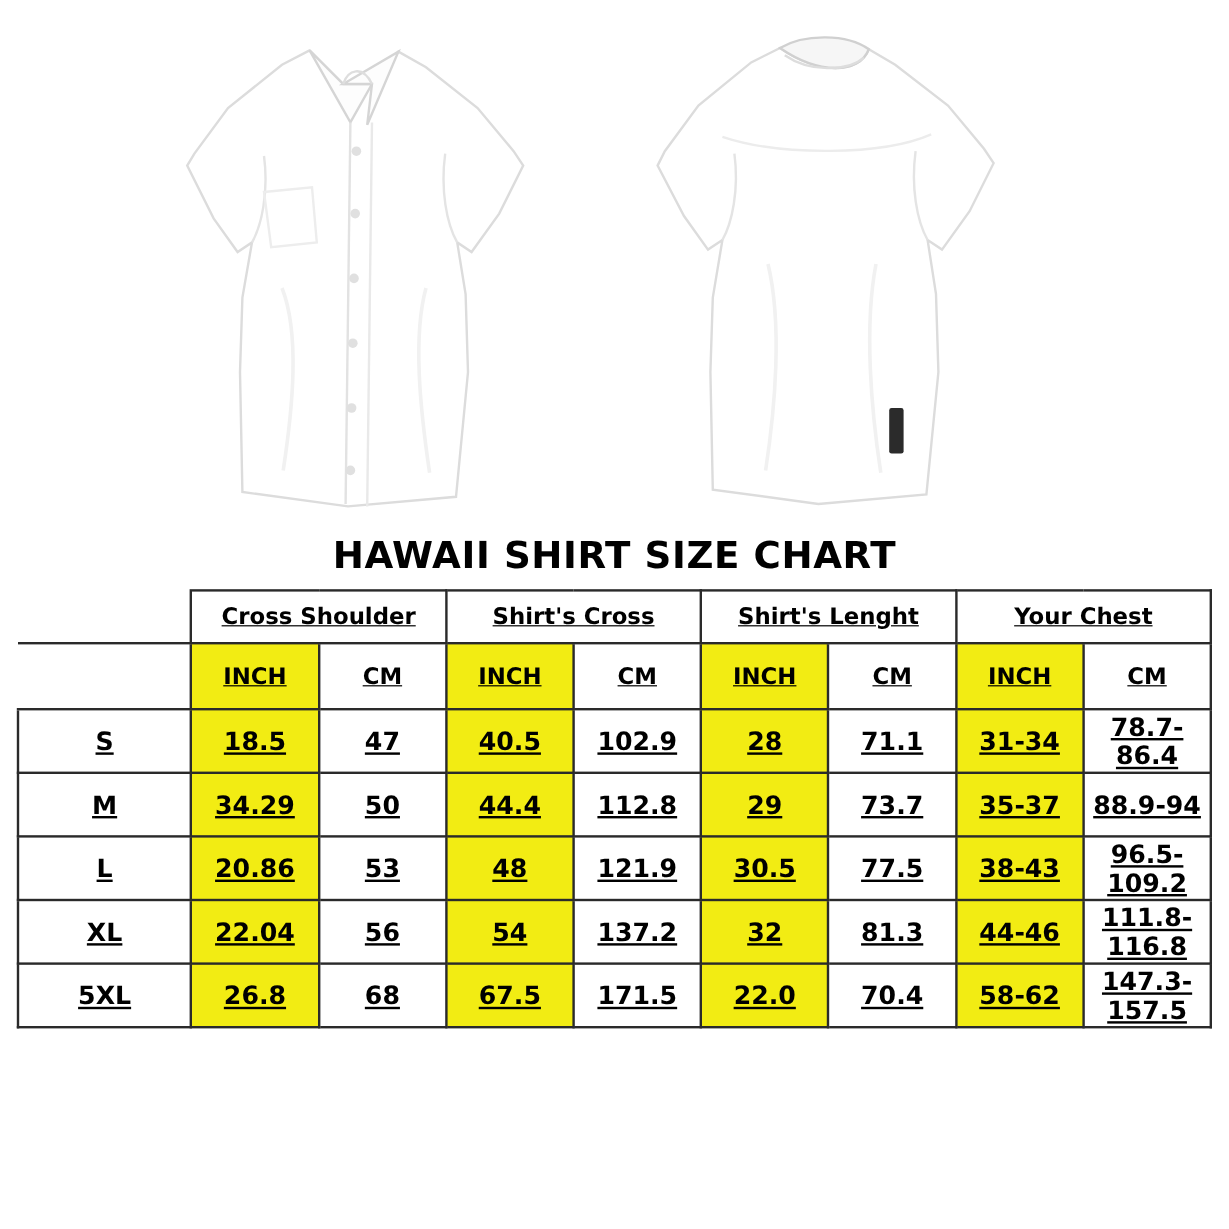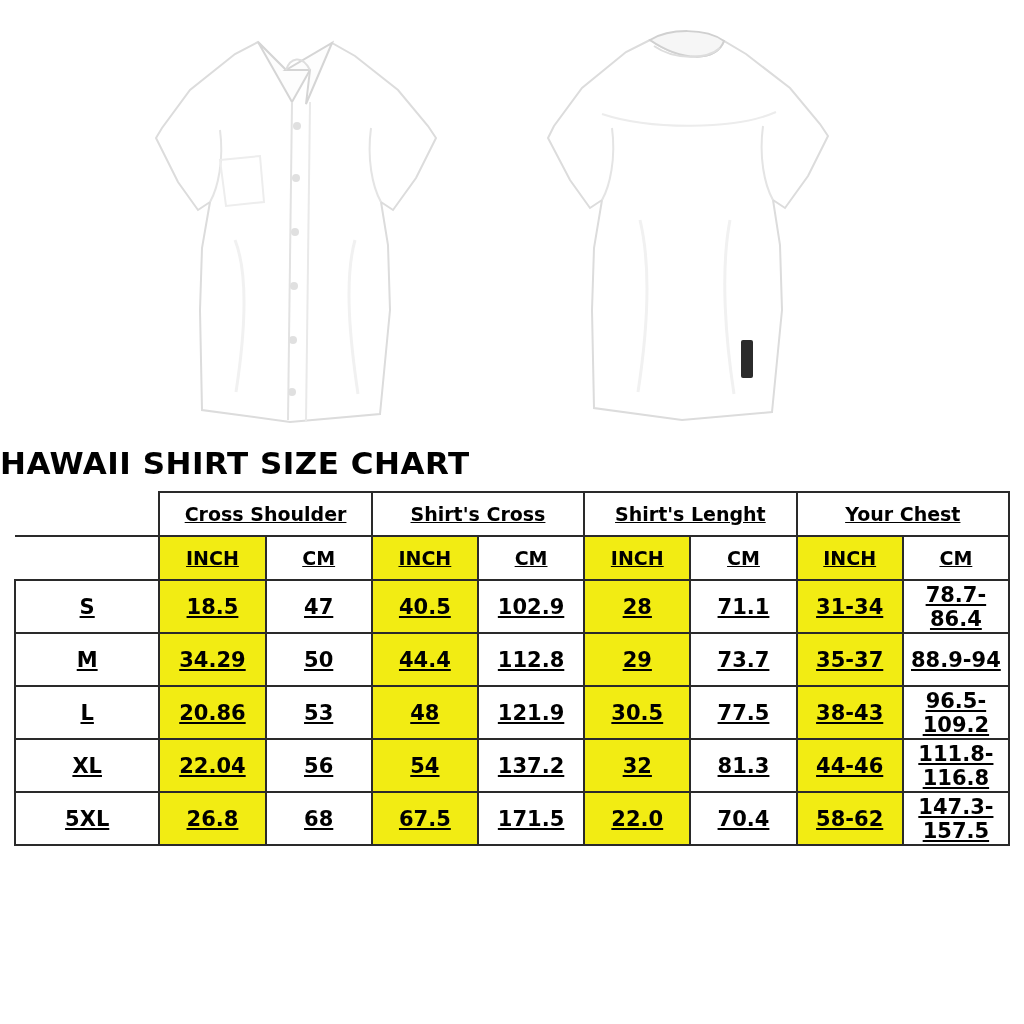--- a/index.html
+++ b/index.html
@@ -33,20 +33,21 @@
     position: absolute;
     top: 10px;
   }
   .shirt-front { left: 140px; }
   .shirt-back  { left: 530px; }
 
   svg.shirt { display: block; }
 
   
   .chart-title {
+    text-align: center;
     font-size: 31px;
     font-weight: bold;
     letter-spacing: 0.5px;
     margin: 0 0 10px 0;
     font-family: "DejaVu Sans", sans-serif;
   }
 
   
   .table-area {
     padding: 0 14px;
@@ -65,21 +66,21 @@
     vertical-align: middle;
     font-weight: bold;
     background: #ffffff;
     padding: 0;
   }
   .grp-head {
     height: 44px;
     font-size: 19px;
   }
   .unit-head {
-    height: 44px;
+    height: 55px;
     font-size: 19px;
   }
   .data-row td {
     height: 51px;
     font-size: 21px;
   }
   .size-cell { font-size: 23px; }
   .hl { background: #f2ec13 !important; }
   .corner { border-left: 0 !important; border-top: 0 !important; background: #ffffff; }
   .small-val { font-size: 17px; }

